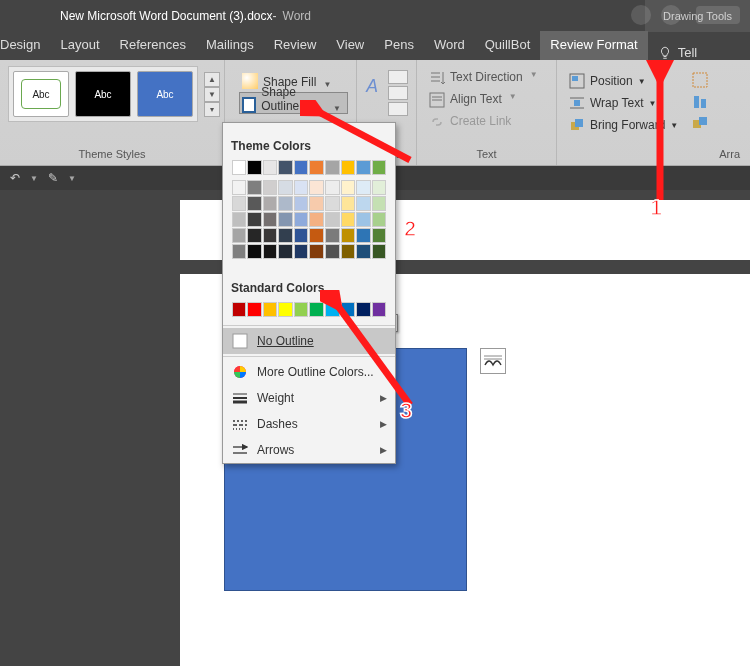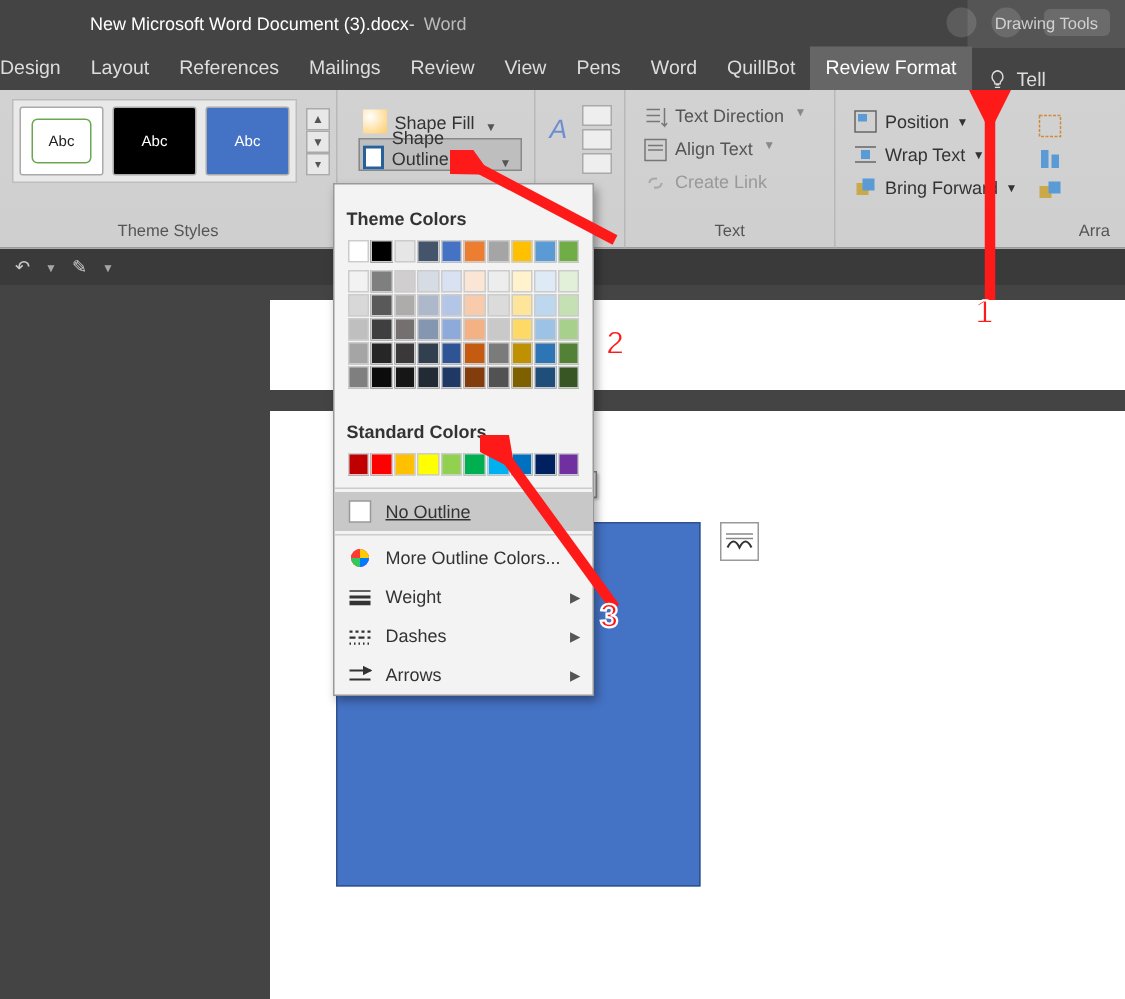--- a/index.html
+++ b/index.html
@@ -204,21 +204,21 @@
         <svg width="16" height="16" viewBox="0 0 16 16">
             <path d="M4 8a3 3 0 013-3h2M12 8a3 3 0 01-3 3H7" stroke="#aaa" fill="none" stroke-width="1.5"></path>
           </svg>
         <span>Create Link</span>
       </div>
     </div>
     <div class="group-label">Text</div>
   </div>
 
   <div class="group arr-group" style="flex:1; border-right:none;">
-    <div style="padding-top:4px; display:flex; gap:10px;align-items:flex-end;">
+    <div style="padding-top:4px; display:flex; gap:10px;">
       <div>
         <div class="arr-btn">
           <svg width="16" height="16" viewBox="0 0 16 16">
               <rect x="1" y="1" width="14" height="14" fill="none" stroke="#666"></rect>
               <rect x="3" y="3" width="6" height="5" fill="#5b9bd5"></rect>
             </svg>
           <span>Position</span>
             <span class="chev">▼</span>
         </div>
         <div class="arr-btn">

